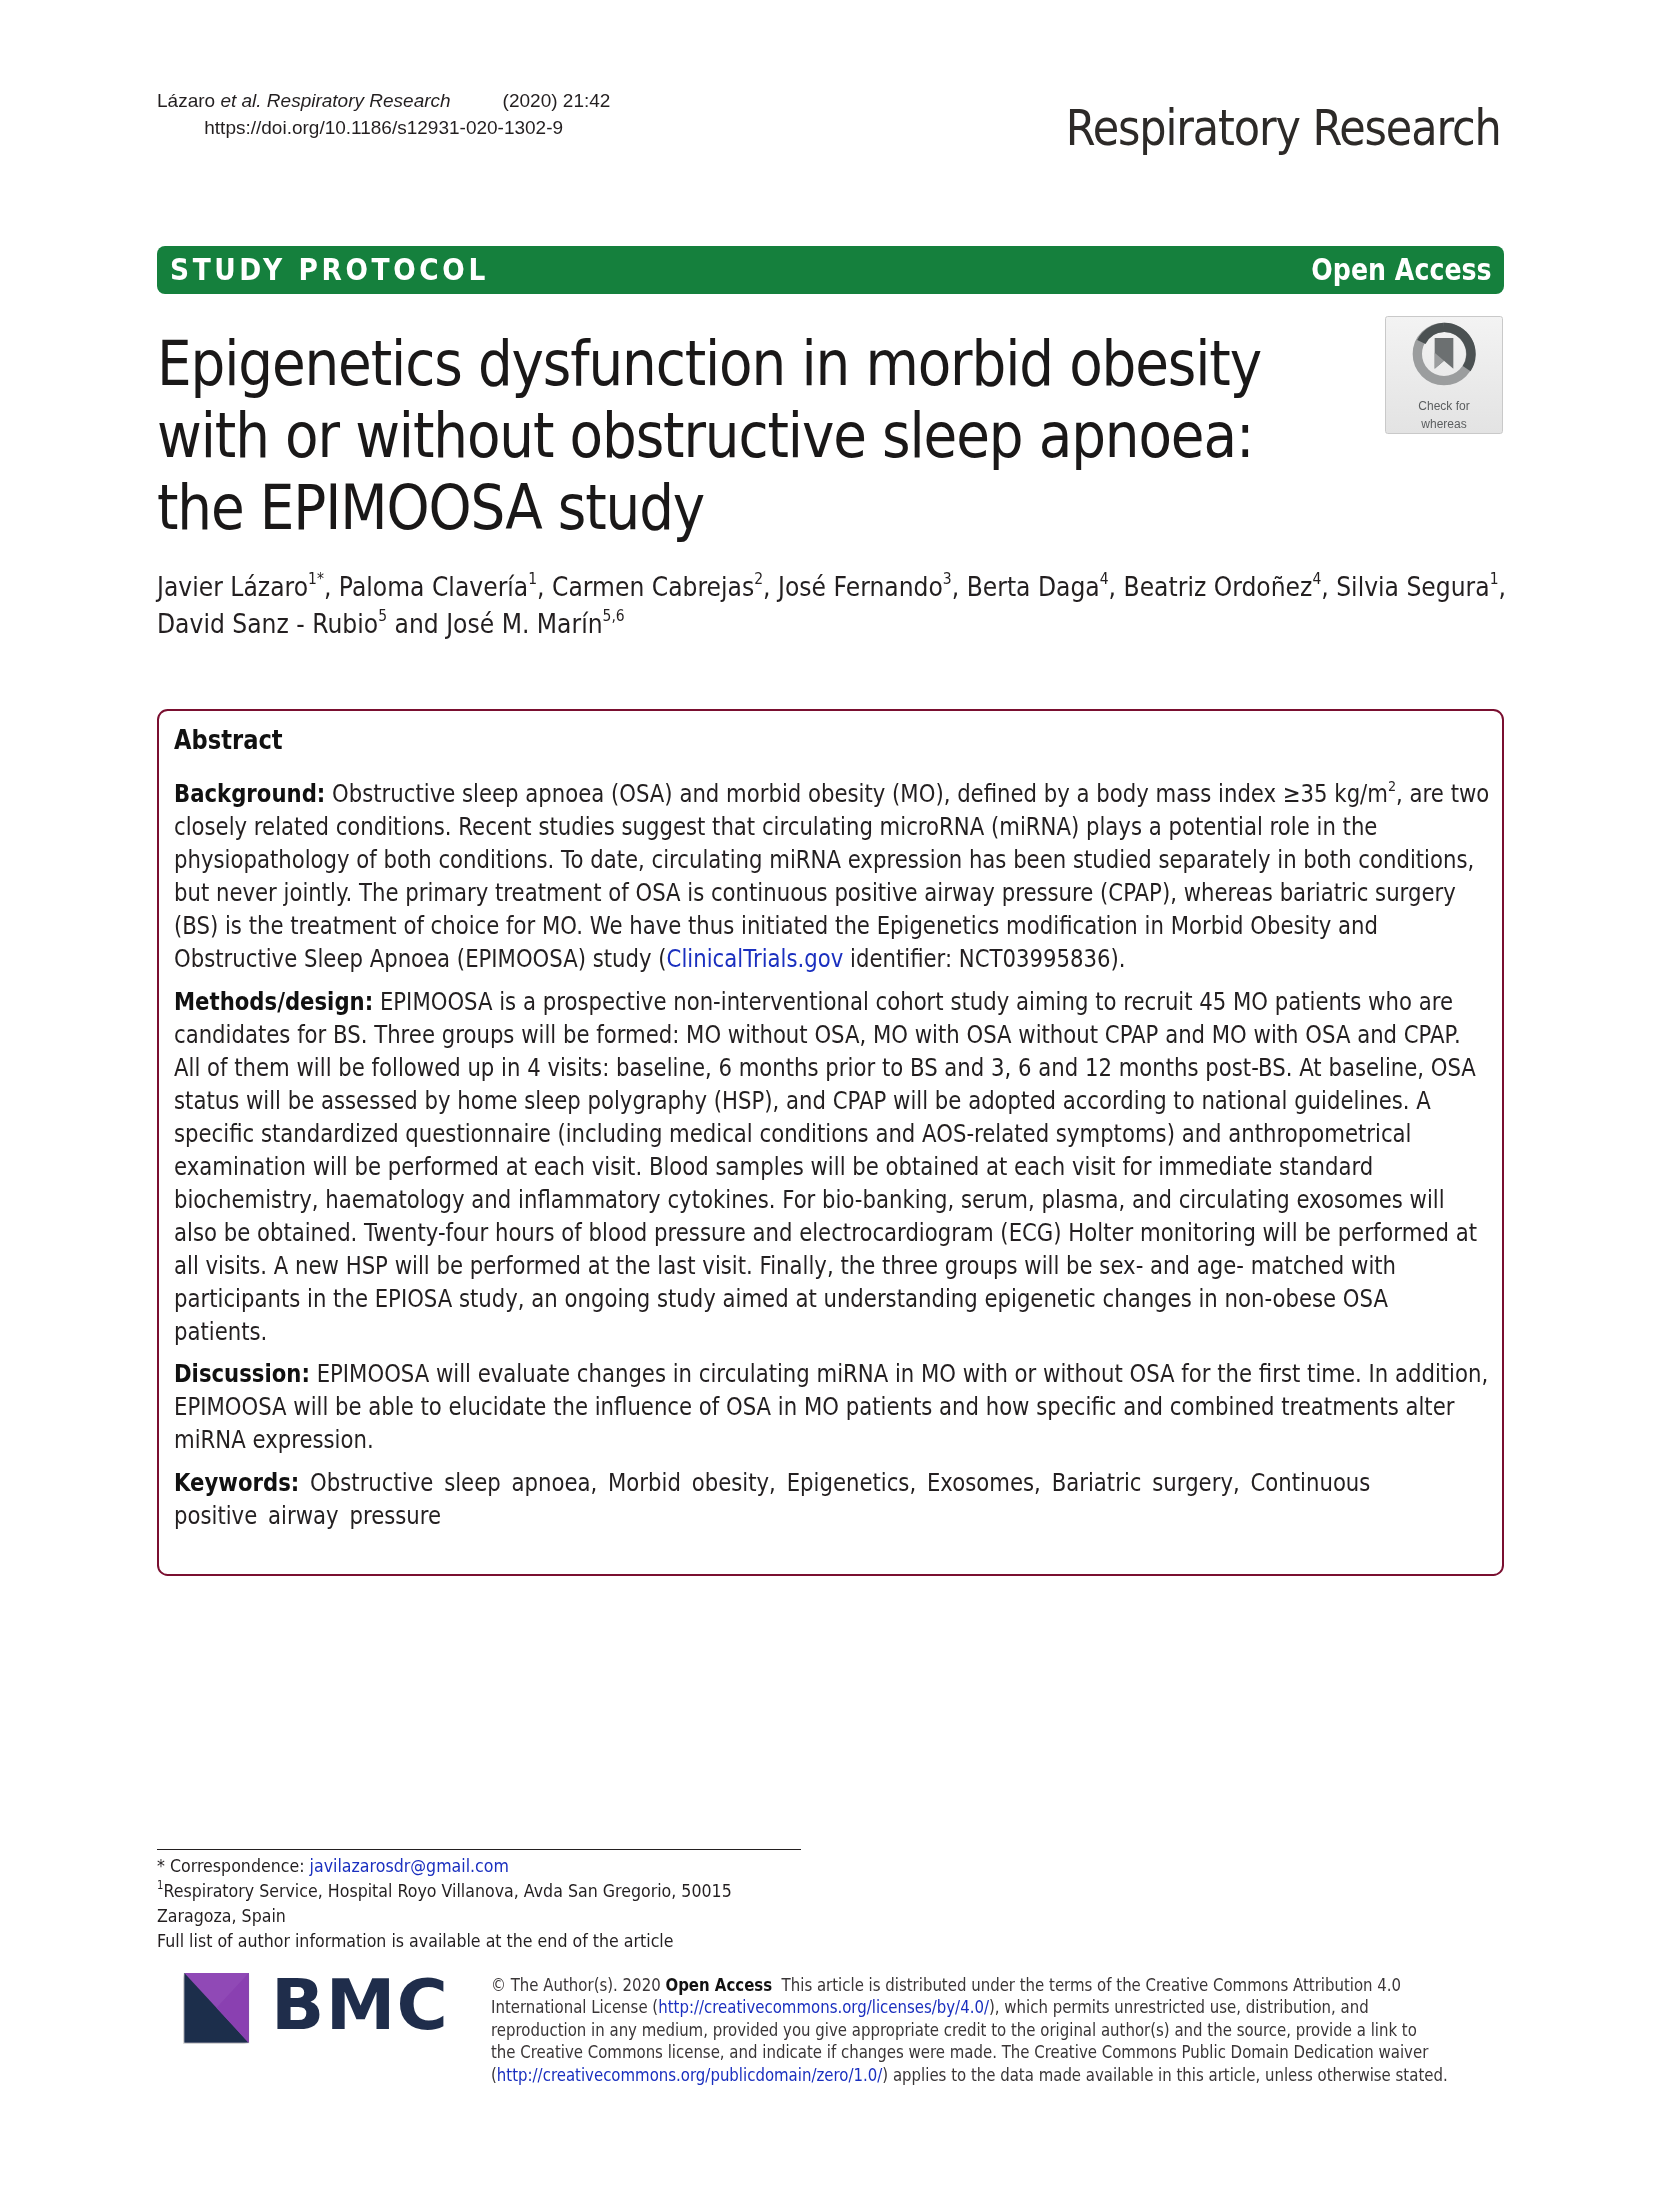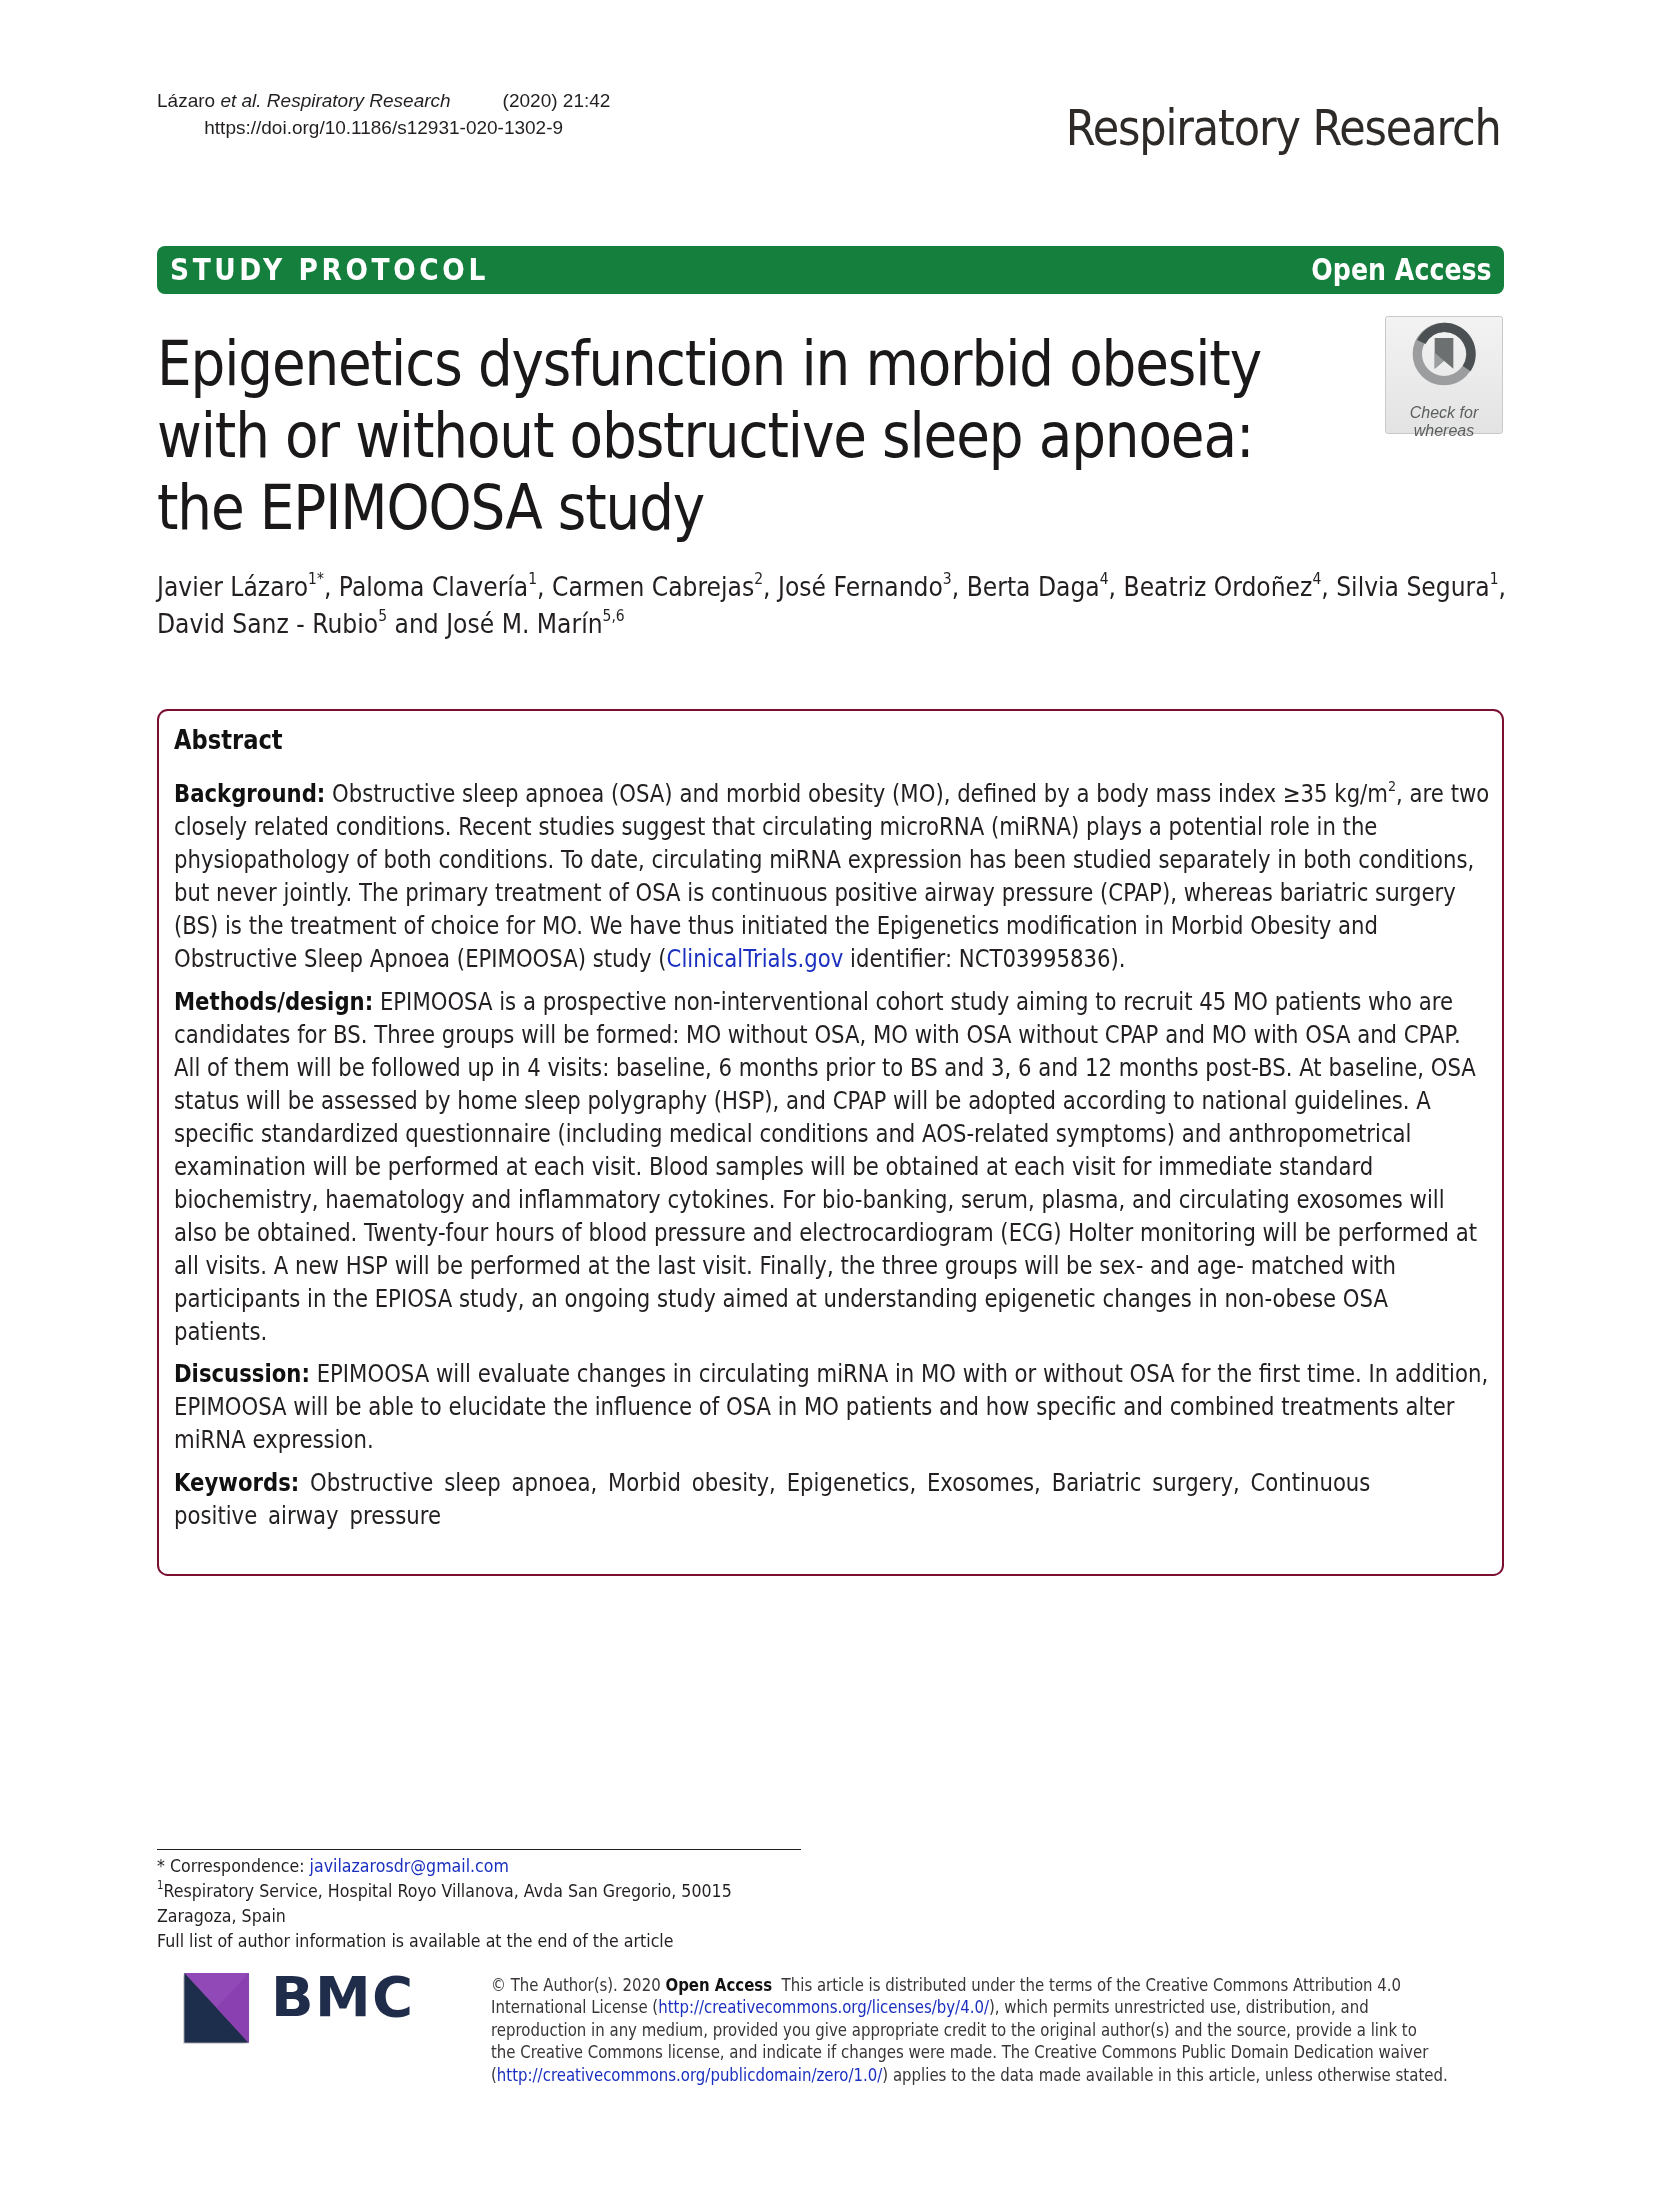--- a/index.html
+++ b/index.html
@@ -13,41 +13,41 @@
   .journal-name { position: absolute; right: 159px; top: 99px; font-size: 50px; letter-spacing: -1.3px; color: #2d2a28; font-family: "DejaVu Sans", sans-serif; font-weight: normal; transform: scaleX(0.86); transform-origin: right top; }
 
   .banner { position: absolute; left: 157px; top: 246px; width: 1347px; height: 48px; background: #15803d; border-radius: 8px; color: #fff; }
   .banner .left { position: absolute; left: 13.4px; top: 6.7px; font-size: 29.4px; font-weight: bold; letter-spacing: 4px; font-family: "DejaVu Sans", sans-serif; transform: scaleX(0.9); transform-origin: left top; }
   .banner .right { position: absolute; right: 12px; top: 6.7px; font-size: 29.4px; font-weight: bold; font-family: "DejaVu Sans", sans-serif; transform: scaleX(0.86); transform-origin: right top; }
 
   .title { position: absolute; left: 157px; top: 328px; width: 1151px; font-size: 63px; line-height: 72px; color: #1a1818; font-family: "DejaVu Sans", sans-serif; letter-spacing: -1.3px; transform: scaleX(0.87); transform-origin: left top; white-space: nowrap; }
 
   .cfu { position: absolute; left: 1385px; top: 316px; width: 116px; height: 116px; background: linear-gradient(#f3f3f3, #e3e3e3); border: 1.3px solid #c9c9c9; border-radius: 2.7px; text-align: center; }
   .cfu svg { margin-top: 5.4px; }
-  .cfu .cfu-text { font-size: 16px; line-height: 18px; color: #5b5e5f; font-family: "Liberation Sans", sans-serif; margin-top: 16px; font-style: italic; }
+  .cfu .cfu-text { font-size: 12px; line-height: 18px; color: #5b5e5f; font-family: "Liberation Sans", sans-serif; margin-top: 9px; }
 
   .authors { position: absolute; left: 157px; top: 568px; width: 1359px; font-size: 27px; line-height: 37px; color: #231f20; font-family: "DejaVu Sans", sans-serif; transform: scaleX(0.87); transform-origin: left top; white-space: nowrap; }
   .authors sup { font-size: 16px; vertical-align: 12px; line-height: 0; }
 
   .abstract-box { position: absolute; left: 157px; top: 709px; width: 1343px; height: 863px; border: 2px solid #7a0f30; border-radius: 10.7px; text-decoration: underline; }
   .abstract-inner { position: absolute; left: 14.7px; top: 13.4px; width: 1526px; transform: scaleX(0.87); transform-origin: left top; font-family: "DejaVu Sans", sans-serif; }
   .abstract-heading { font-size: 26px; font-weight: bold; color: #111; margin-bottom: 20px; line-height: 33px; }
   .abs-para { font-size: 24.4px; line-height: 33px; color: #231f20; margin: 0 0 9.4px 0; }
   .abs-para .label { font-weight: bold; color: #111; }
   .abs-para sup { font-size: 14.7px; vertical-align: 10.7px; line-height: 0; }
   .link { color: #1a2fbf; }
   .kw-line { word-spacing: 4.7px; }
 
   .footnote-rule { position: absolute; left: 157px; top: 1849px; width: 644px; height: 1.3px; background: #231f20; }
   .footnotes { position: absolute; left: 157px; top: 1853px; font-size: 18px; line-height: 25px; color: #231f20; font-family: "DejaVu Sans", sans-serif; transform: scaleX(0.88); transform-origin: left top; white-space: nowrap; }
   .footnotes sup { font-size: 11.4px; vertical-align: 8px; line-height: 0; }
 
   .bmc-logo { position: absolute; left: 183px; top: 1973px; width: 281px; height: 71px; }
   .bmc-mark { position: absolute; left: 0; top: 0; width: 67px; height: 71px; }
-  .bmc-text { position: absolute; left: 88px; top: -9.4px; font-size: 56px; font-weight: bold; color: #1f2d4b; font-family: "DejaVu Sans", sans-serif; letter-spacing: 1.3px; }
+  .bmc-text { position: absolute; left: 88px; top: -9.4px; font-size: 70px; font-weight: bold; color: #1f2d4b; font-family: "DejaVu Sans", sans-serif; letter-spacing: 1.3px; }
 
   .license { position: absolute; left: 491px; top: 1974px; font-size: 17.4px; line-height: 22.4px; color: #3a3637; font-family: "DejaVu Sans", sans-serif; transform: scaleX(0.86); transform-origin: left top; white-space: nowrap; }
   .license b { color: #111; }
 </style>
 </head>
 <body>
 
 <div class="running-head">
   <div class="line1">
     <span>Lázaro</span>

